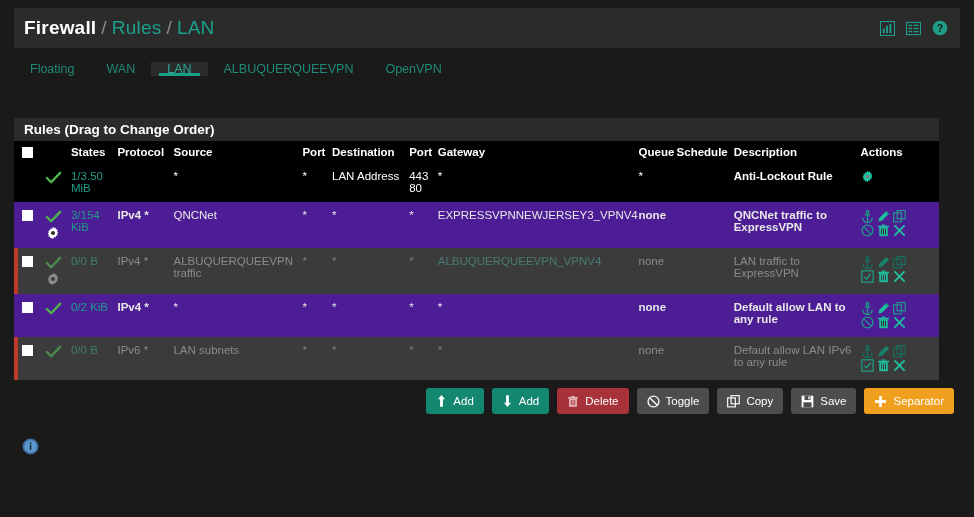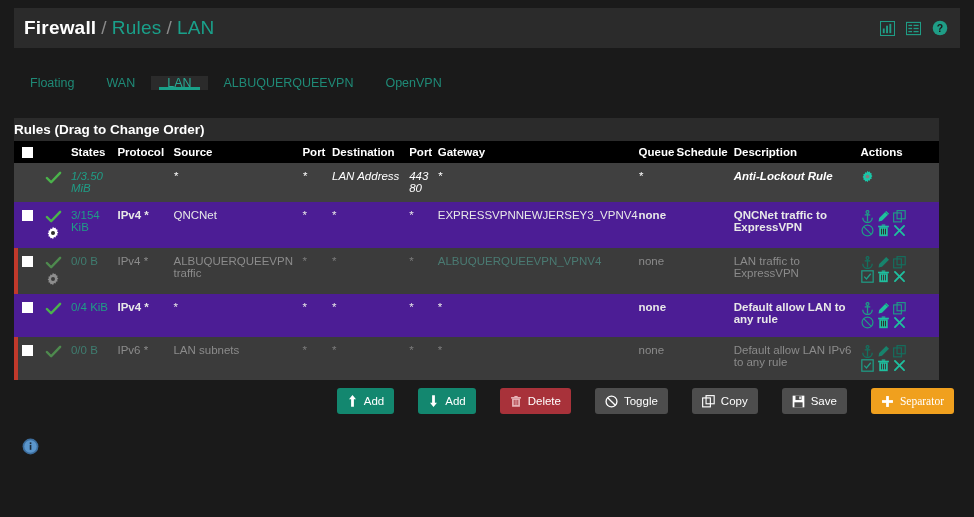--- a/index.html
+++ b/index.html
@@ -23,40 +23,40 @@
   .bc-link { color: #1aa08a; }
   .hdr-icons {
     position: absolute; right: 12px; top: 0; height: 40px;
     display: flex; align-items: center; gap: 11px;
   }
   .hdr-icons svg { display: block; }
 
   
   .tabs {
     position: absolute; left: 14px; top: 62px; height: 42px;
-    display: flex; align-items: center;
+    display: flex; align-items: flex-start;
   }
   .tab {
     display: flex; align-items: center; padding: 0 16px;
     font-size: 12.5px; color: #1f8a77; white-space: nowrap;
     position: relative; cursor: pointer;
   }
   .tab.active { background: #2b2b2b; color: #2aa894; }
   .tab.active::after {
     content: ""; position: absolute; left: 8px; right: 8px; bottom: 0;
     height: 3px; background: #19a189;
   }
 
   
   .panel {
     position: absolute; left: 14px; top: 118px; width: 925px;
   }
   .panel-heading {
     background: #2b2b2b; height: 23px; display: flex; align-items: center;
-    color: #ffffff; font-size: 13.5px; font-weight: bold;
+    padding-left: 10px; color: #ffffff; font-size: 13.5px; font-weight: bold;
   }
 
   table.rules { width: 925px; border-collapse: collapse; table-layout: fixed; }
   table.rules th {
     background: #000000; color: #ffffff; font-size: 11.5px; font-weight: bold;
     text-align: left; height: 22px; padding: 0 2px; vertical-align: middle;
   }
   table.rules td {
     font-size: 11.5px; color: #e8e8e8; vertical-align: top;
     padding: 7px 2px 8px 2px;
@@ -70,21 +70,21 @@
   .c-src   { width: 122px; margin-left: 20px; }
   .c-port1 { width: 28px; }
   .c-dst   { width: 73px; }
   .c-port2 { width: 27px; }
   .c-gw    { width: 190px; }
   .c-queue { width: 36px; }
   .c-sched { width: 54px; }
   .c-desc  { width: 120px; }
   .c-act   { width: 76px; }
 
-  tr.row-lockout td { background: #404040; color: #ffffff; font-style: italic; }
+  tr.row-lockout td { background: #000000; color: #ffffff; }
   tr.row-a td { background: #4c1d95; }
   tr.row-b td { background: #3b3b3b; }
 
   tr.disabled td { color: #8b8b8b; }
   tr.disabled td.link-cell { color: #4a7a72; }
   tr.disabled .states-txt { color: #3f7d70; }
 
   td.first-cell { position: relative; }
   tr.blocked td.first-cell::before {
     content: ""; position: absolute; left: 0; top: 0; bottom: 0;
@@ -103,32 +103,32 @@
     display: inline-block; vertical-align: middle;
   }
   .icon-stack { display: flex; flex-direction: column; align-items: center; gap: 2px; padding-top: 1px; }
   .actions-wrap { display: flex; flex-direction: column; gap: 1px; padding-top: 1px; }
   .actions-row { display: flex; gap: 3px; align-items: center; }
   .actions-row svg { display: block; }
 
   
   .btn-bar {
     position: absolute; right: 20px; top: 388px;
-    display: flex; gap: 24px; align-items: center;
+    display: flex; gap: 8px; align-items: center;
   }
   .btn {
     height: 26px; display: flex; align-items: center; gap: 6px;
     padding: 0 10px; border-radius: 3px; font-size: 11.5px;
     color: #ffffff; cursor: pointer; white-space: nowrap;
   }
   .btn svg { display: block; flex: 0 0 auto; }
   .btn-green  { background: #13876f; }
   .btn-red    { background: #a8323a; }
   .btn-gray   { background: #4d4d4d; }
-  .btn-orange { background: #f0a01e; font-family: Liberation Serif, serif; }
+  .btn-orange { background: #f0a01e; }
 
   .info-icon { position: absolute; left: 22px; top: 438px; }
 </style>
 </head>
 <body>
 
 <div class="page">
 
   <div class="breadcrumb-bar">
     <div class="breadcrumb">
@@ -384,21 +384,21 @@
 
         <tr class="row-a">
           <td class="c-sel first-cell"><span class="chk"></span></td>
           <td class="c-ico">
             <div class="icon-stack">
               <svg width="17" height="14" viewBox="0 0 18 14">
                   <path d="M2 7 L6.5 11.5 L16 1.5" stroke="#4bb34b" stroke-width="2.6" fill="none" stroke-linecap="round" stroke-linejoin="round"></path>
                 </svg>
             </div>
           </td>
-          <td class="c-states"><span class="states-txt">0/4 KiB</span></td>
+          <td class="c-states"><span class="states-txt">0/2 KiB</span></td>
           <td class="c-proto wht">IPv4 *</td>
           <td class="c-src star">*</td>
           <td class="c-port1 star">*</td>
           <td class="c-dst star">*</td>
           <td class="c-port2 star">*</td>
           <td class="c-gw star">*</td>
           <td class="c-queue wht">none</td>
           <td class="c-sched"></td>
           <td class="c-desc desc-strong">Default allow LAN to any rule</td>
           <td class="c-act">

